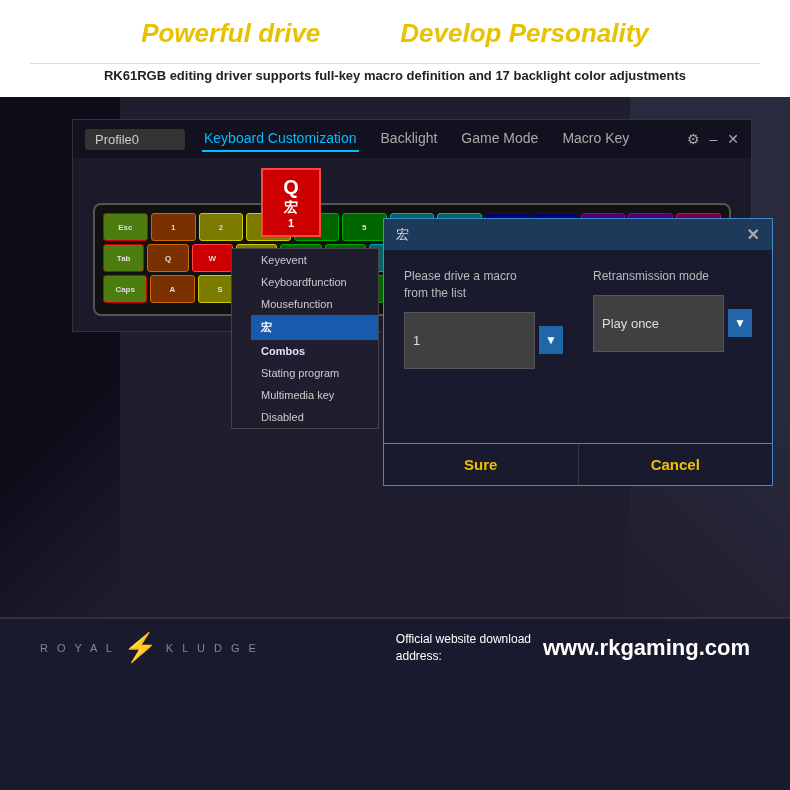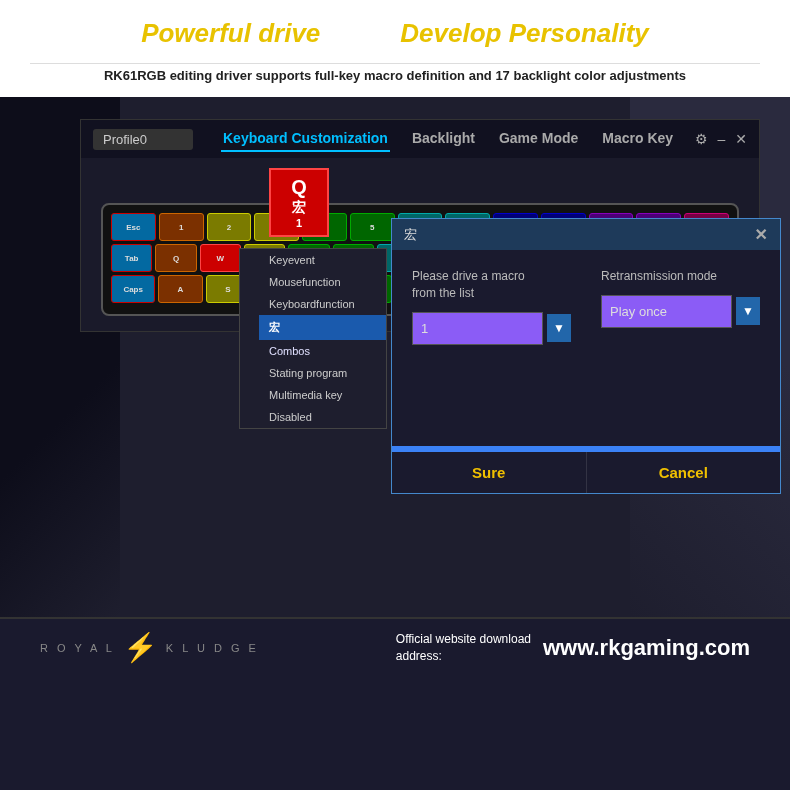--- a/index.html
+++ b/index.html
@@ -61,21 +61,21 @@
       position: absolute;
       right: 0; top: 0;
       width: 160px; height: 100%;
       background: linear-gradient(225deg, #2a2a3e 40%, transparent 100%);
       z-index: 0;
     }
 
     
     .sw-window {
       position: absolute;
-      left: 80px;
+      left: 72px;
       top: 22px;
       width: 680px;
       background: #1a1a2a;
       border: 1px solid #333;
       z-index: 2;
     }
 
     
     .title-bar {
       display: flex;
@@ -89,22 +89,21 @@
       color: #ccc;
       font-size: 13px;
       padding: 3px 10px;
       border-radius: 3px;
       min-width: 100px;
     }
     .nav-tabs {
       display: flex;
       gap: 20px;
       flex: 1;
-      margin-left: 18px;
-      font-weight: bold;
+      margin-left: 7px;
     }
     .nav-tab {
       font-size: 14px;
       color: #aaa;
       cursor: pointer;
       padding: 4px 2px;
     }
     .nav-tab.active {
       color: #00bfff;
       border-bottom: 2px solid #00bfff;
@@ -166,21 +165,21 @@
       color: #ddd;
       display: flex;
       align-items: center;
       justify-content: center;
       font-weight: bold;
       flex: 1;
       position: relative;
     }
 
     
-    .kb-key.red { background: #0369a1; border: 1px solid #cc0000; }
+    .kb-key.red { background: #4d7c0f; border: 1px solid #cc0000; }
     .kb-key.orange { background: #7b3000; border: 1px solid #cc6600; }
     .kb-key.yellow { background: #7b7b00; border: 1px solid #cccc00; }
     .kb-key.green { background: #006600; border: 1px solid #00aa00; }
     .kb-key.cyan { background: #006666; border: 1px solid #00aaaa; }
     .kb-key.blue { background: #000077; border: 1px solid #0000cc; }
     .kb-key.purple { background: #4b0077; border: 1px solid #8800bb; }
     .kb-key.magenta { background: #770044; border: 1px solid #cc0077; }
     .kb-key.highlight { background: #cc0000; border: 1px solid #ff4444; }
 
     
@@ -198,21 +197,21 @@
     .ctx-item {
       padding: 5px 10px;
       color: #ccc;
       cursor: pointer;
     }
     .ctx-item.selected {
       background: #1a5aad;
       color: white;
       font-weight: bold;
     }
-    .ctx-item.bold { font-weight: normal; color: #e0e0ff; }
+    .ctx-item.bold { font-weight: bold; color: #e0e0ff; }
 
     
     .dialog {
       position: absolute;
       left: 310px;
       top: 60px;
       width: 390px;
       background: #1a1a2e;
       border: 1px solid #4488cc;
       z-index: 20;
@@ -250,42 +249,42 @@
       margin-bottom: 10px;
       line-height: 1.4;
     }
     .dialog-select-row {
       display: flex;
       align-items: center;
       gap: 4px;
       margin-top: 4px;
     }
     .dialog-select {
-      background: #8b5cf6;
+      background: #404040;
       border: 1px solid #555;
       color: #ddd;
       font-size: 13px;
-      padding: 8px 8px;
+      padding: 20px 8px;
       flex: 1;
     }
     .dialog-select-arrow {
       background: #2266aa;
       color: white;
       width: 24px;
       height: 28px;
       display: flex;
       align-items: center;
       justify-content: center;
       cursor: pointer;
       font-size: 12px;
     }
     .dialog-footer {
       display: flex;
-      border-top: 6px solid #3b82f6;
-      margin-top: 83px;
+      border-top: 1px solid #3b82f6;
+      margin-top: 56px;
     }
     .dialog-btn {
       flex: 1;
       padding: 12px;
       text-align: center;
       font-size: 15px;
       font-weight: bold;
       cursor: pointer;
     }
     .dialog-btn.sure {
@@ -424,22 +423,22 @@
           <div class="kb-key blue">K</div>
           <div class="kb-key purple">L</div>
           <div class="kb-key purple">;:</div>
           <div class="kb-key magenta">'</div>
           <div class="kb-key magenta" style="min-width:50px">Enter</div>
         </div>
       </div>
 
       <div class="context-menu">
         <div class="ctx-item">Keyevent</div>
+        <div class="ctx-item">Keyboardfunction</div>
         <div class="ctx-item">Mousefunction</div>
-        <div class="ctx-item">Keyboardfunction</div>
         <div class="ctx-item selected">宏</div>
         <div class="ctx-item bold">Combos</div>
         <div class="ctx-item">Stating program</div>
         <div class="ctx-item">Multimedia key</div>
         <div class="ctx-item">Disabled</div>
       </div>
 
       <div class="dialog">
         <div class="dialog-title-bar">
           <span class="dialog-title-text">宏</span>

